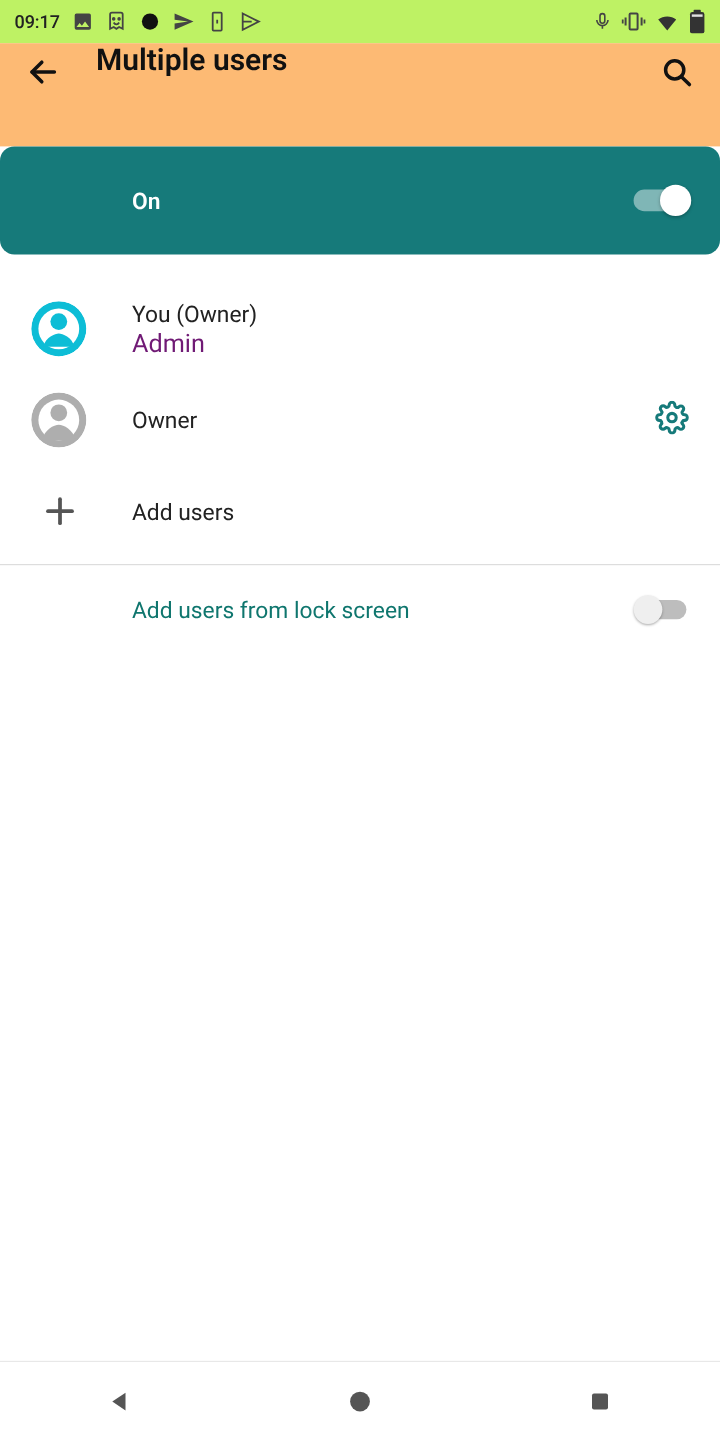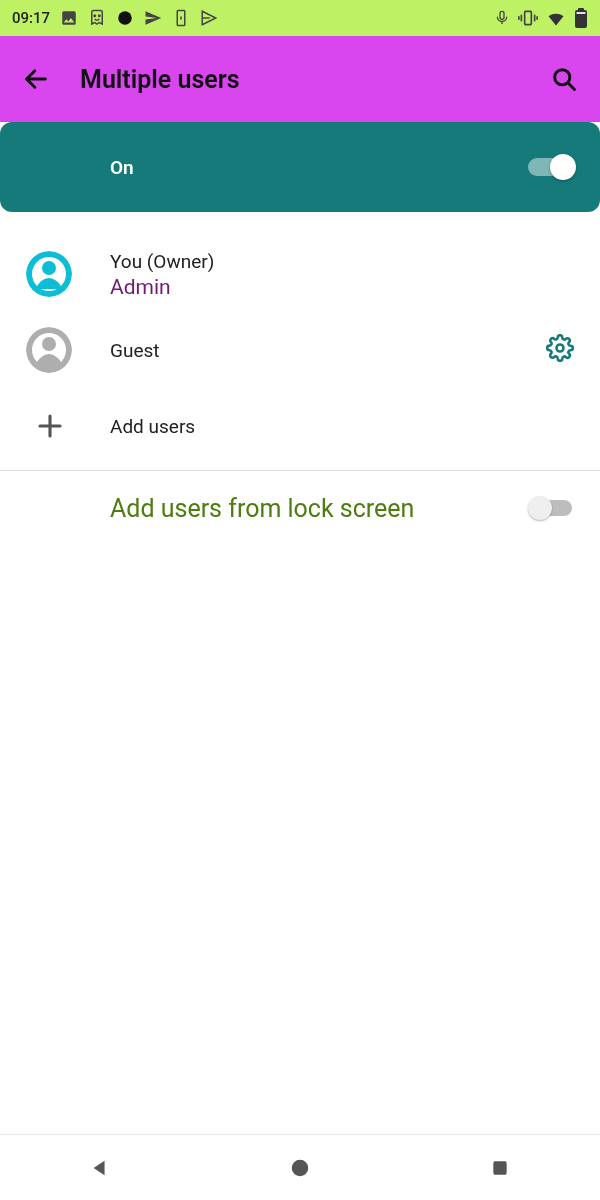--- a/index.html
+++ b/index.html
@@ -24,23 +24,23 @@
       justify-content: space-between;
     }
     .status-left { display: flex; align-items: center; gap: 10px; }
     .status-right { display: flex; align-items: center; gap: 8px; }
     .status-time { font-weight: 500; }
     .status-icon svg { display: block; }
 
     
     .app-bar {
       height: 86px;
-      background: #d946ef;
-      display: flex;
-      align-items: center;
+      background: #fdba74;
+      display: flex;
+      align-items: flex-start;
       padding: 0 12px;
     }
     .back-button {
       width: 48px;
       height: 48px;
       display: flex;
       align-items: center;
       justify-content: center;
       cursor: pointer;
     }
@@ -161,21 +161,21 @@
       margin-top: 6px;
     }
 
     .switch-row {
       display: flex;
       align-items: center;
       justify-content: space-between;
       padding: 0 26px 0 110px;
       height: 74px;
     }
-    .switch-row .row-title { font-size: 25px; color: #4d7c0f; }
+    .switch-row .row-title { font-size: 19px; color: #0f766e; }
 
     
     .nav-bar {
       position: absolute;
       bottom: 0;
       left: 0;
       right: 0;
       height: 66px;
       background: #fff;
       border-top: 1px solid #e8e8e8;
@@ -341,21 +341,21 @@
   <div class="row">
     <div class="row-icon">
       <svg class="avatar guest" width="46" height="46" viewBox="0 0 46 46">
         <circle cx="23" cy="23" r="23" fill="#aeaeae"></circle>
         <circle cx="23" cy="23" r="17" fill="#fff"></circle>
         <circle cx="23" cy="17" r="7" fill="#aeaeae"></circle>
         <path d="M9 40c2-9 10-13 14-13s12 4 14 13" fill="#aeaeae"></path>
       </svg>
     </div>
     <div class="row-body">
-      <div class="row-title">Guest</div>
+      <div class="row-title">Owner</div>
     </div>
     <div class="row-action" style="display:flex;align-items:center;">
       <div class="row-divider-vert"></div>
       <span class="gear-icon">
         <svg width="28" height="28" viewBox="0 0 24 24" fill="none" stroke="#167a7a" stroke-width="2.2">
           <circle cx="12" cy="12" r="3"></circle>
           <path d="M19.4 15a1.7 1.7 0 0 0 .34 1.87l.06.06a2 2 0 1 1-2.83 2.83l-.06-.06a1.7 1.7 0 0 0-1.87-.34 1.7 1.7 0 0 0-1 1.56V21a2 2 0 1 1-4 0v-.09a1.7 1.7 0 0 0-1.11-1.56 1.7 1.7 0 0 0-1.87.34l-.06.06a2 2 0 1 1-2.83-2.83l.06-.06a1.7 1.7 0 0 0 .34-1.87 1.7 1.7 0 0 0-1.56-1H3a2 2 0 1 1 0-4h.09a1.7 1.7 0 0 0 1.56-1.11 1.7 1.7 0 0 0-.34-1.87l-.06-.06a2 2 0 1 1 2.83-2.83l.06.06a1.7 1.7 0 0 0 1.87.34H9a1.7 1.7 0 0 0 1-1.56V3a2 2 0 1 1 4 0v.09a1.7 1.7 0 0 0 1 1.56 1.7 1.7 0 0 0 1.87-.34l.06-.06a2 2 0 1 1 2.83 2.83l-.06.06a1.7 1.7 0 0 0-.34 1.87V9a1.7 1.7 0 0 0 1.56 1H21a2 2 0 1 1 0 4h-.09a1.7 1.7 0 0 0-1.56 1z"></path>
         </svg>
       </span>
     </div>

